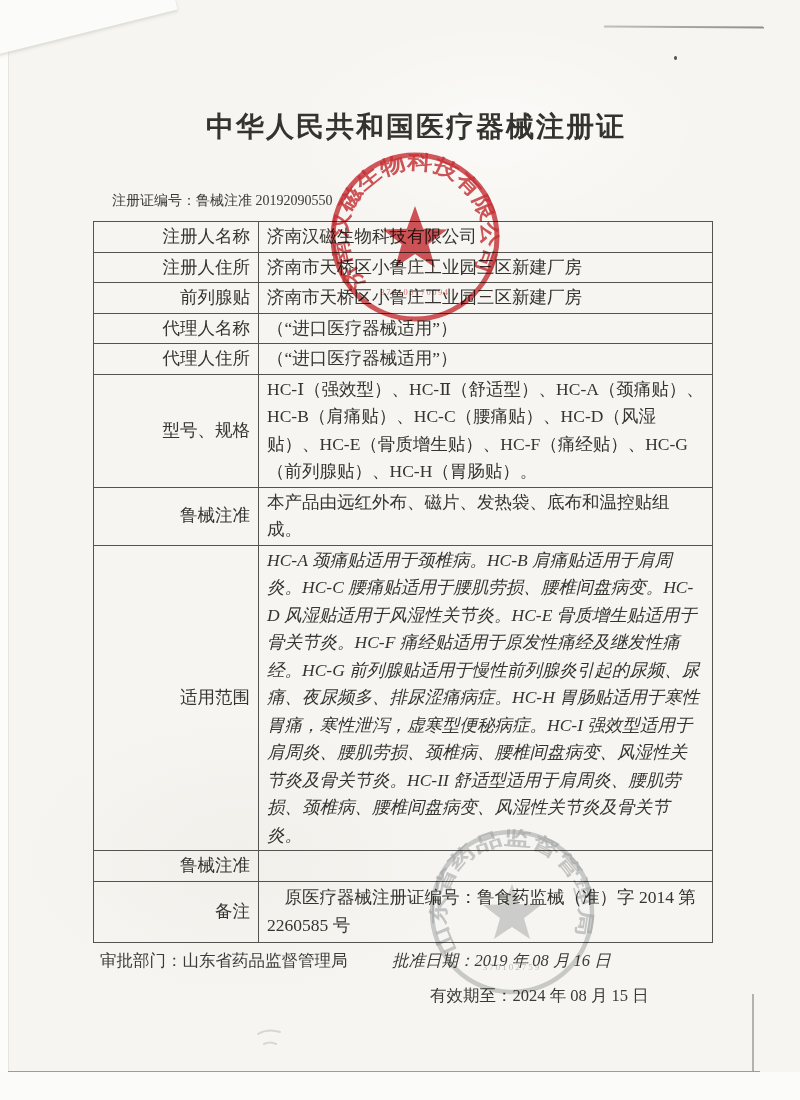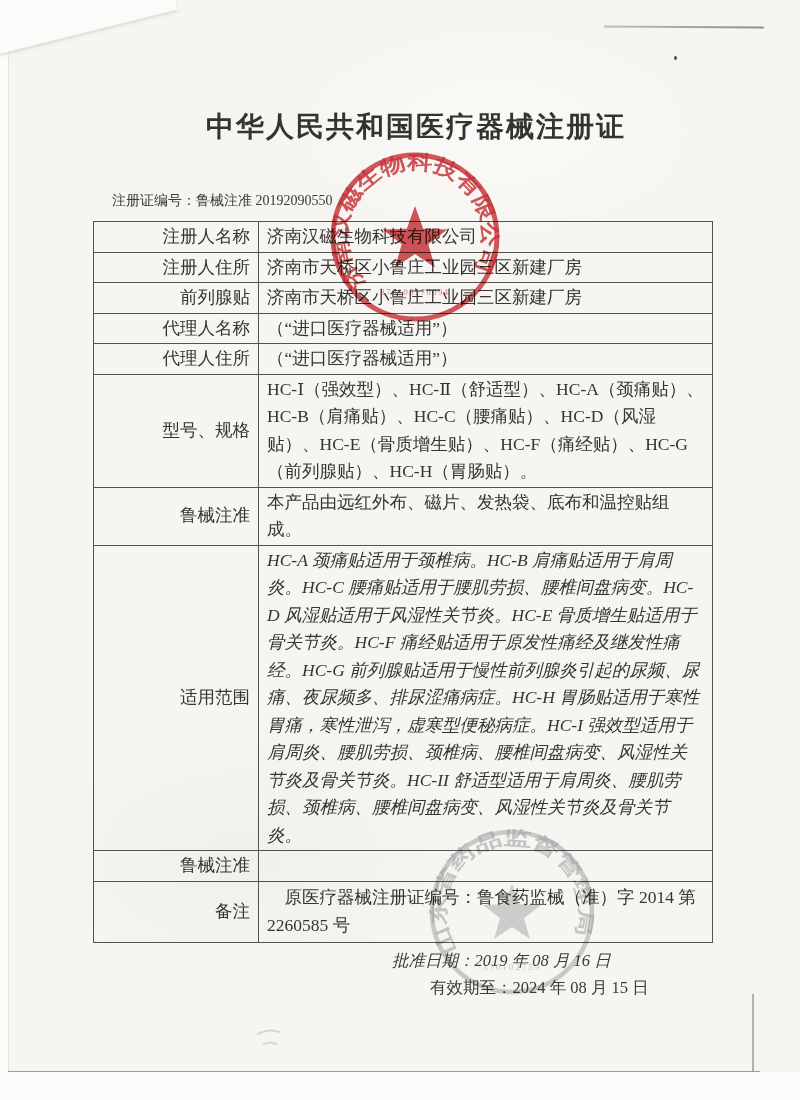--- a/index.html
+++ b/index.html
@@ -55,21 +55,21 @@
   tr.h-compose td { height:27px; }
   tr.h-scope td.val { height:276px;font-style:italic; }
   tr.h-attach td { height:29px; }
   tr.h-other td { height:24px; }
   tr.h-remark td.val { height:58px; }
   tr.h-remark td.val { text-indent:1em; }
 
   .footer { position:relative; height:80px; font-size:16.5px; color:#3b3a36; }
   .dept-line { position:absolute; left:100px; top:7px; }
   .approve-line { position:absolute; left:392px; top:7px;font-style:italic; }
-  .valid-line { position:absolute; left:430px; top:34px;text-align:right; }
+  .valid-line { position:absolute; left:430px; top:42px;text-align:right; }
 
   .stamp { position:absolute; mix-blend-mode:multiply; }
   .stamp-red { left:326px; top:148px; }
   .stamp-gray { left:424px; top:824px; opacity:.85; }
 </style>
 </head>
 <body>
 
 <div class="page">
 
@@ -125,20 +125,23 @@
       <td class="val"></td>
     </tr>
     <tr class="h-remark">
       <td class="lbl">备注</td>
       <td class="val">原医疗器械注册证编号：鲁食药监械（准）字 2014 第 2260585 号</td>
     </tr>
   </tbody>
     </table>
 
   <div class="footer">
+    <div class="dept-line">
+      <span>审批部门：</span><span>山东省药品监督管理局</span>
+    </div>
     <div class="approve-line">
       <span>批准日期：</span><span>2019 年 08 月 16 日</span>
     </div>
     <div class="valid-line">
       <span>有效期至：</span><span>2024 年 08 月 15 日</span>
     </div>
   </div>
 
   <svg class="stamp stamp-red" width="178" height="178" viewBox="0 0 178 178">
     <defs>

